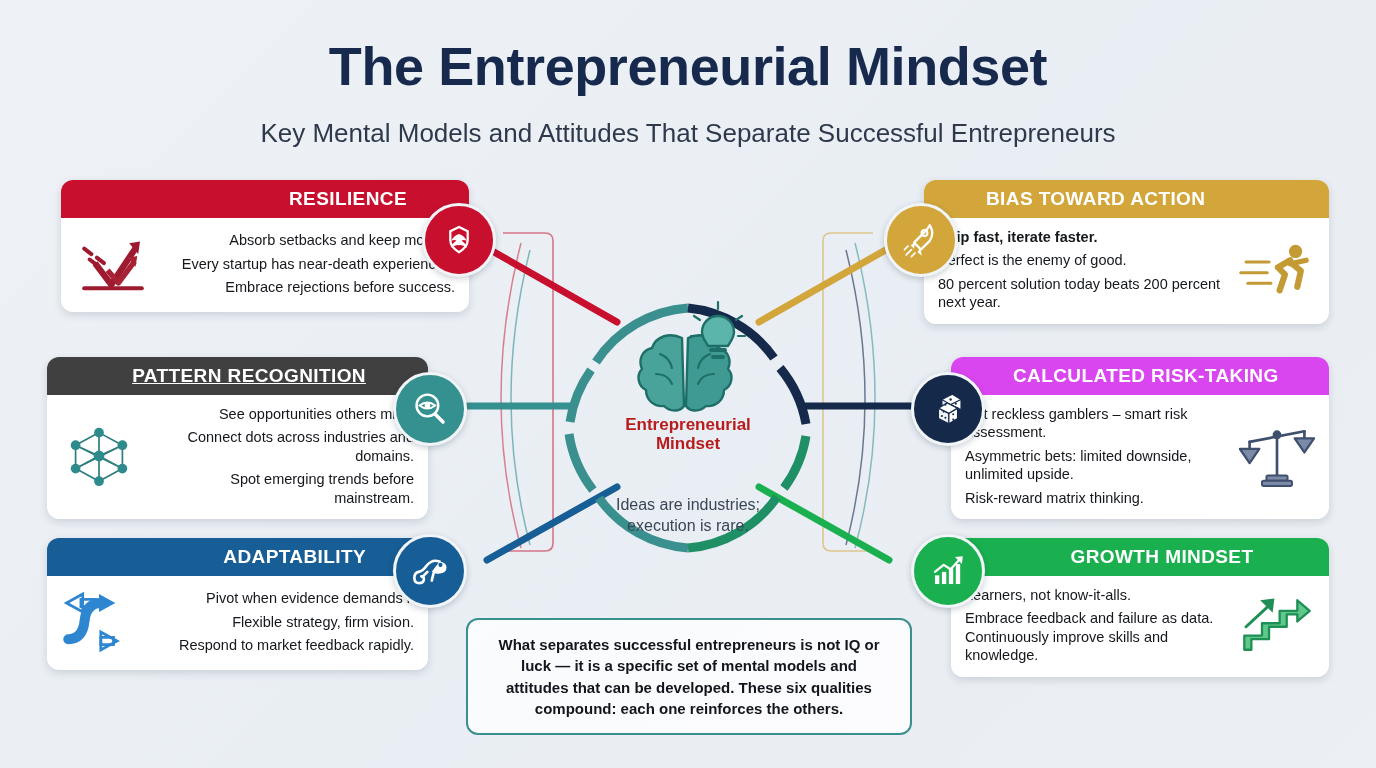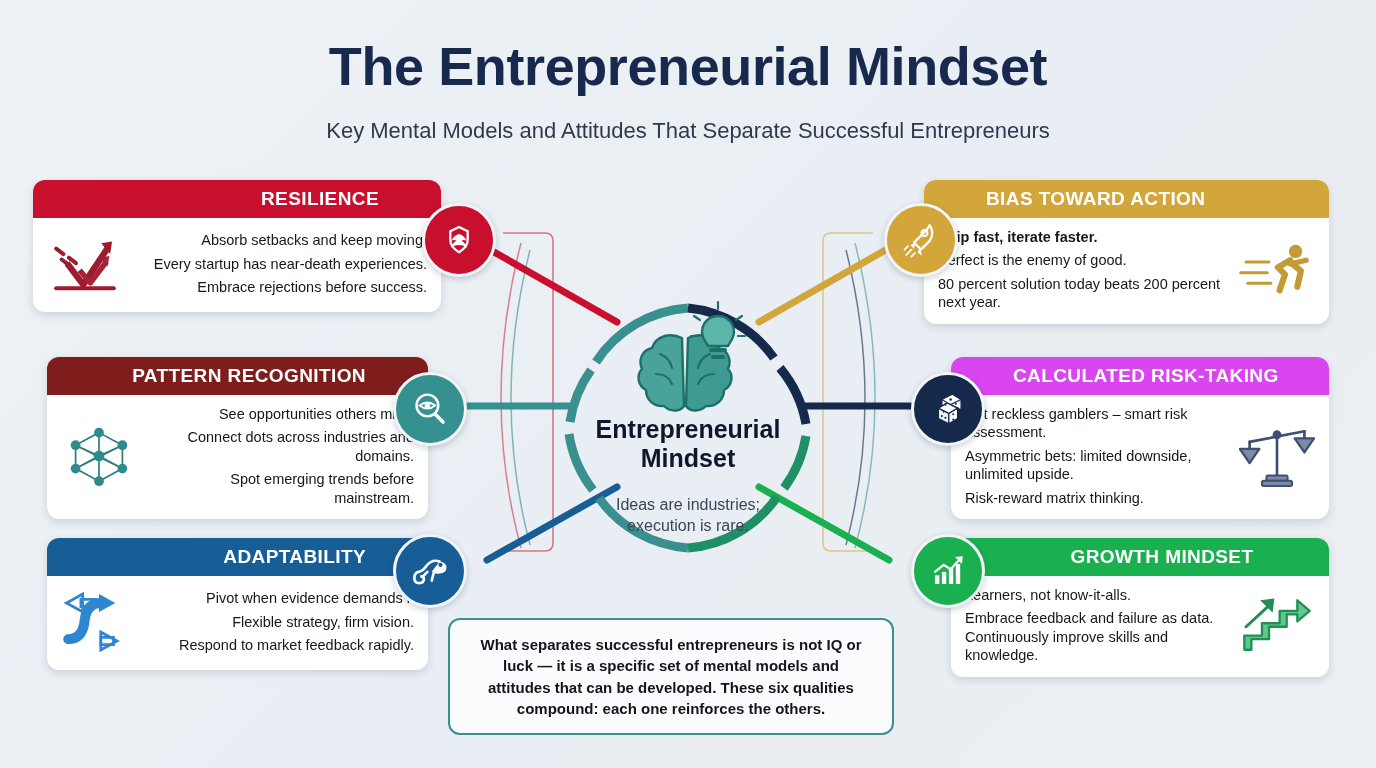--- a/index.html
+++ b/index.html
@@ -12,21 +12,21 @@
   #stage{position:absolute;inset:0;}
 
   
   .title{
     position:absolute;left:0;right:0;top:38px;text-align:center;
     font-size:54px;font-weight:bold;color:#17294d;letter-spacing:-.4px;
     line-height:1.05;
   }
   .subtitle{
     position:absolute;left:0;right:0;top:118px;text-align:center;
-    font-size:22px;color:#2e3a4c;font-weight:400;
+    font-size:26px;color:#2e3a4c;font-weight:400;
   }
 
   
   #wires{position:absolute;inset:0;width:1376px;height:768px;}
 
   
   .card{
     position:absolute;
     border-radius:12px;
     background:#fff;
@@ -60,30 +60,30 @@
     display:flex;align-items:center;justify-content:center;
     border:3px solid #f2f5f8;
     box-shadow:0 2px 6px rgba(20,35,60,.22);
     z-index:6;
   }
 
   
   .hub{position:absolute;left:560px;top:300px;width:256px;height:256px;z-index:3;}
   .hub-label{
     position:absolute;left:560px;top:415px;width:256px;text-align:center;
-    font-size:25px;font-weight:bold;color:#0f172a;line-height:1.14;z-index:4;
+    font-size:17px;font-weight:bold;color:#b91c1c;line-height:1.14;z-index:4;
   }
   .hub-tag{
     position:absolute;left:566px;top:495px;width:244px;text-align:center;
     font-size:16px;color:#3a4656;line-height:1.3;z-index:4;
   }
 
   
   .callout{
-    position:absolute;left:448px;top:618px;width:446px;
+    position:absolute;left:466px;top:618px;width:446px;
     border:2px solid #3a8f8f;border-radius:12px;
     background:rgba(255,255,255,.78);
     padding:14px 20px;box-sizing:border-box;
     text-align:center;font-size:15px;font-weight:bold;line-height:1.42;
     color:#12161c;z-index:7;
   }
 </style>
 </head>
 <body>
 
@@ -145,21 +145,21 @@
 
   <div class="hub-label">
     <div>Entrepreneurial</div>
     <div>Mindset</div>
   </div>
   <div class="hub-tag">
     <div>Ideas are industries;</div>
     <div>execution is rare.</div>
   </div>
 
-  <div class="card left" style="left:33px;top:180px;width:408px;">
+  <div class="card left" style="left:61px;top:180px;width:408px;">
     <div class="hdr" style="background:#c8102e;">
       <span>RESILIENCE</span>
     </div>
     <div class="body">
       <div class="ico">
         <svg viewBox="0 0 80 70" width="72" height="64">
           <g stroke="#9e1a2e" stroke-width="4.4" fill="none" stroke-linecap="round">
             <line x1="8" y1="18" x2="16" y2="24"></line>
               <line x1="22" y1="28" x2="30" y2="34"></line>
             <line x1="14" y1="30" x2="22" y2="36"></line>
@@ -179,21 +179,21 @@
     </div>
   </div>
   <div class="badge" style="left:422px;top:203px;background:#c8102e;">
     <svg viewBox="0 0 46 46" width="40" height="40">
       <path d="M23 8 L33 13 L33 23 Q33 31 23 37 Q13 31 13 23 L13 13 Z" fill="none" stroke="#fff" stroke-width="2.6"></path>
       <path d="M23 16 q-6 2 -9 8 q4 -2 6 0 q-5 3 -6 8 q5 -4 9 -3 q4 -1 9 3 q-1 -5 -6 -8 q2 -2 6 0 q-3 -6 -9 -8 Z" fill="#fff"></path>
     </svg>
   </div>
 
   <div class="card left" style="left:47px;top:357px;width:381px;">
-    <div class="hdr" style="background:#7f1d1d;">
+    <div class="hdr" style="background:#404040;text-decoration:underline;">
       <span>PATTERN RECOGNITION</span>
     </div>
     <div class="body">
       <div class="ico">
         <svg viewBox="0 0 80 80" width="74" height="72">
           <g stroke="#2e7d7d" stroke-width="1.9" fill="none">
             <path d="M40 14 L14 28 L14 54 L40 68 L66 54 L66 28 Z"></path>
             <path d="M40 14 L40 40 L40 68 M14 28 L66 54 M66 28 L14 54 M14 28 L40 40 L66 28 M14 54 L40 40 L66 54"></path>
           </g>
           <g fill="#2e8b8b">

